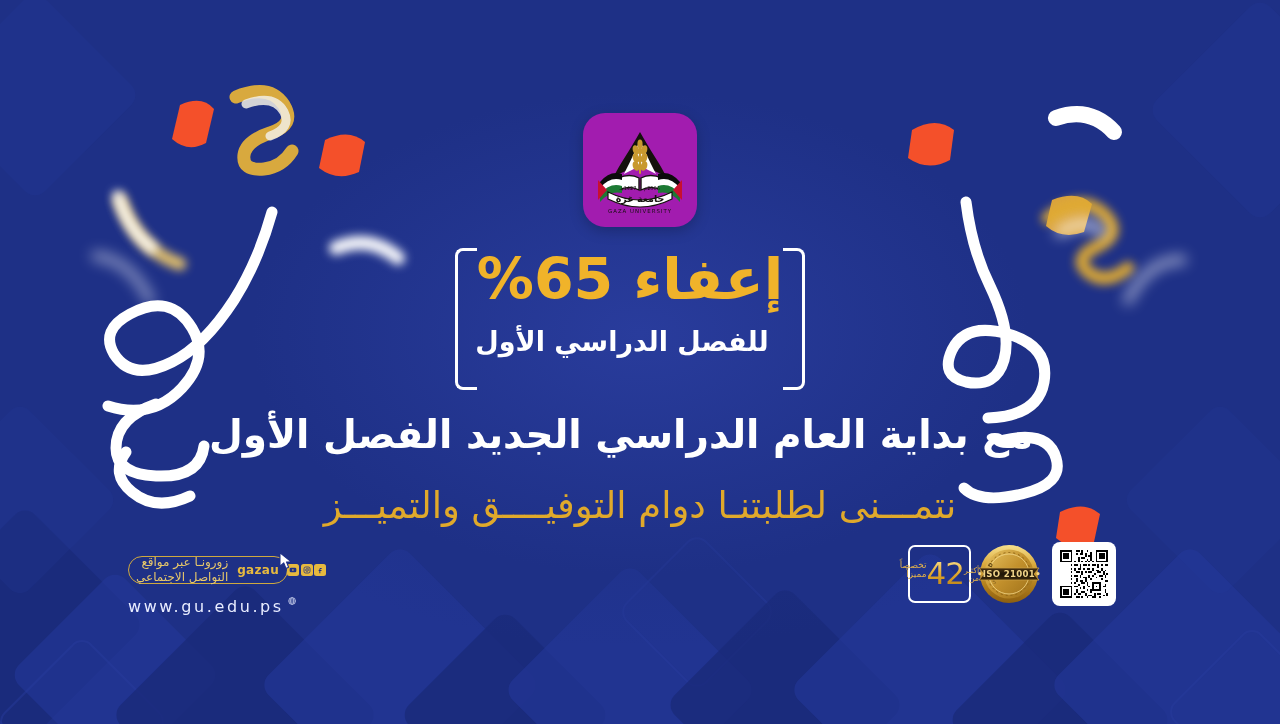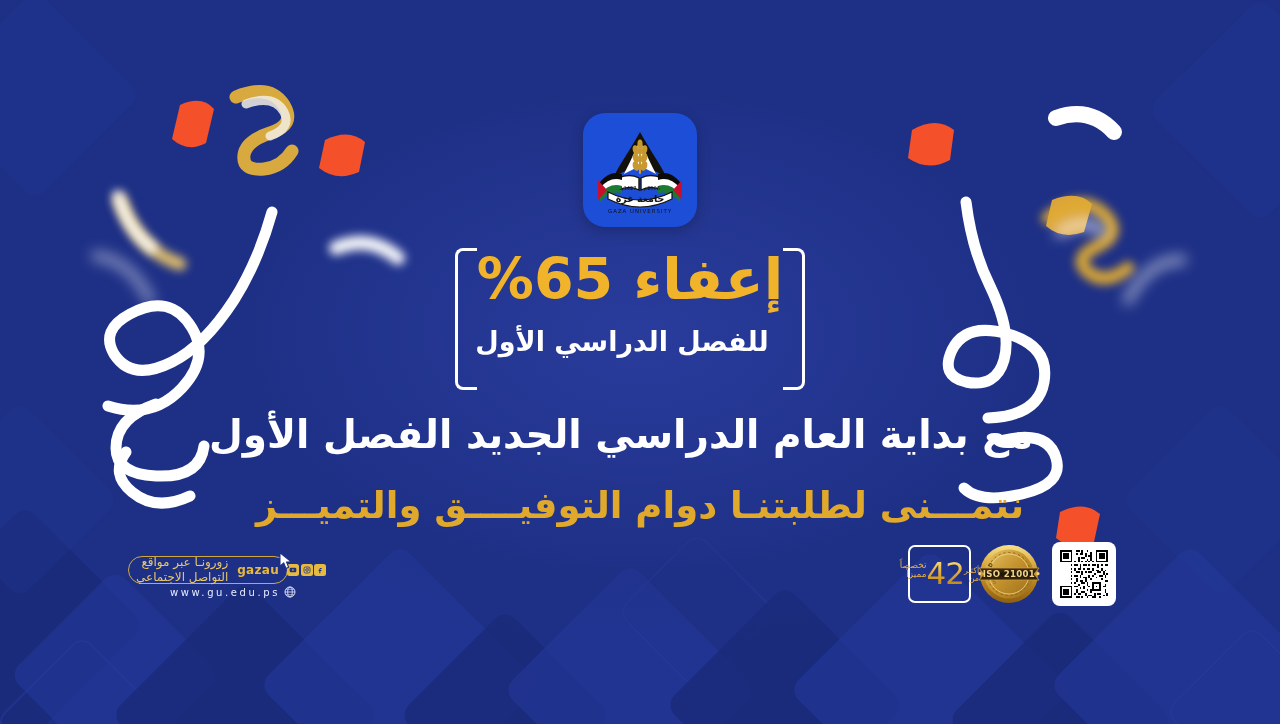--- a/index.html
+++ b/index.html
@@ -53,21 +53,21 @@
   .blur-md { filter: blur(5px); }
   .blur-lg { filter: blur(7px); }
 
   
   .logo-card {
     position: absolute;
     left: 583px;
     top: 113px;
     width: 114px;
     height: 114px;
-    background: #1d4ed8;
+    background: #a21caf;
     border-radius: 22px;
     box-shadow: 0 4px 14px rgba(0,0,0,.22);
     display: flex;
     align-items: center;
     justify-content: center;
   }
   
   .offer-block {
     position: absolute;
     left: 455px;
@@ -133,21 +133,21 @@
     padding-left: 33px;
   }
   .line-gold {
     position: absolute;
     left: 0;
     top: 484px;
     width: 1280px;
     text-align: center;
     color: #e0a92b;
     font-size: 37px;
-    font-weight: bold;
+    font-weight: normal;
     letter-spacing: 1px;
     white-space: nowrap;
   }
   
   .social-wrap {
     position: absolute;
     left: 126px;
     top: 553px;
     width: 175px;
     height: 54px;
@@ -211,24 +211,25 @@
     left: 2px;
     top: 33px;
     width: 168px;
     display: flex;
     flex-direction: row;
     align-items: center;
     gap: 4px;
   }
   .site-text {
     color: #e8ecff;
-    font-size: 10px;
+    font-size: 16px;
     letter-spacing: 2.6px;
     direction: ltr;
     font-weight: 500;
+    margin-top: 11px;
   }
   
   .badge-42 {
     position: absolute;
     left: 908px;
     top: 545px;
     width: 63px;
     height: 58px;
     border: 2px solid #ffffff;
     border-radius: 7px;

